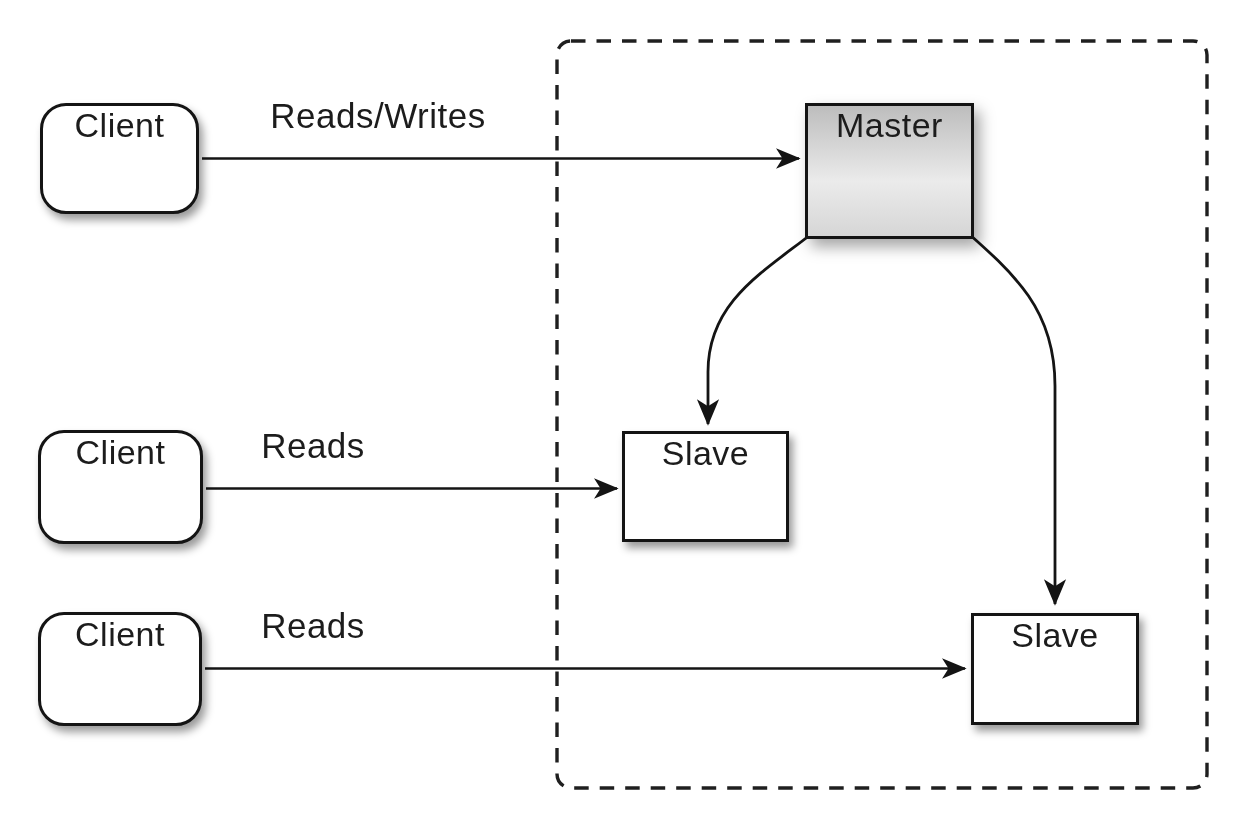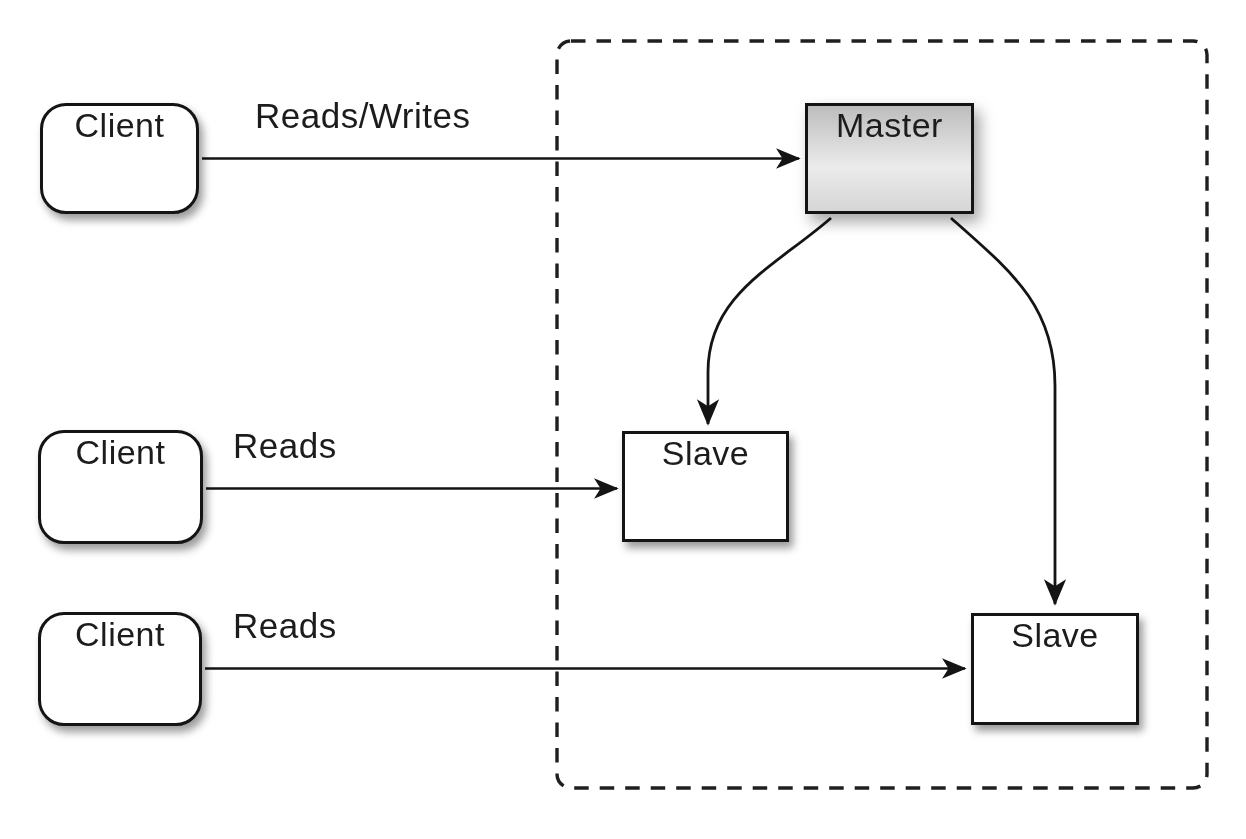--- a/index.html
+++ b/index.html
@@ -39,29 +39,30 @@
   .node.rounded {
     border-radius: 26px;
   }
   .node.master-node {
     background: linear-gradient(180deg, #bdbdbd 0%, #ebebeb 58%, #d6d6d6 100%);
     box-shadow: 6px 8px 14px rgba(0,0,0,0.35);
   }
   .client-top  { left: 40px;  top: 103px; width: 159px; height: 111px; }
   .client-mid  { left: 38px;  top: 430px; width: 165px; height: 114px; }
   .client-bot  { left: 38px;  top: 612px; width: 164px; height: 114px; }
-  .master-node { left: 805px; top: 103px; width: 169px; height: 111px; }
+  .master-node { left: 805px; top: 103px; width: 169px; height: 136px; }
   .slave-left  { left: 622px; top: 431px; width: 167px; height: 111px; }
   .slave-right { left: 971px; top: 613px; width: 168px; height: 112px; }
 
   .edge-label {
     position: absolute;
     z-index: 3;
     font-size: 35px;
     letter-spacing: 0.5px;
+    text-align: center;
     white-space: nowrap;
     color: #1c1c1c;
   }
   .lbl-reads-writes { left: 255px; top: 96px;  width: 246px; }
   .lbl-reads-mid    { left: 233px; top: 426px; width: 160px; }
   .lbl-reads-bot    { left: 233px; top: 606px; width: 160px; }
   .lbl-replication  { left: 756px; top: 260px; width: 240px; }
 </style>
 </head>
 <body>

